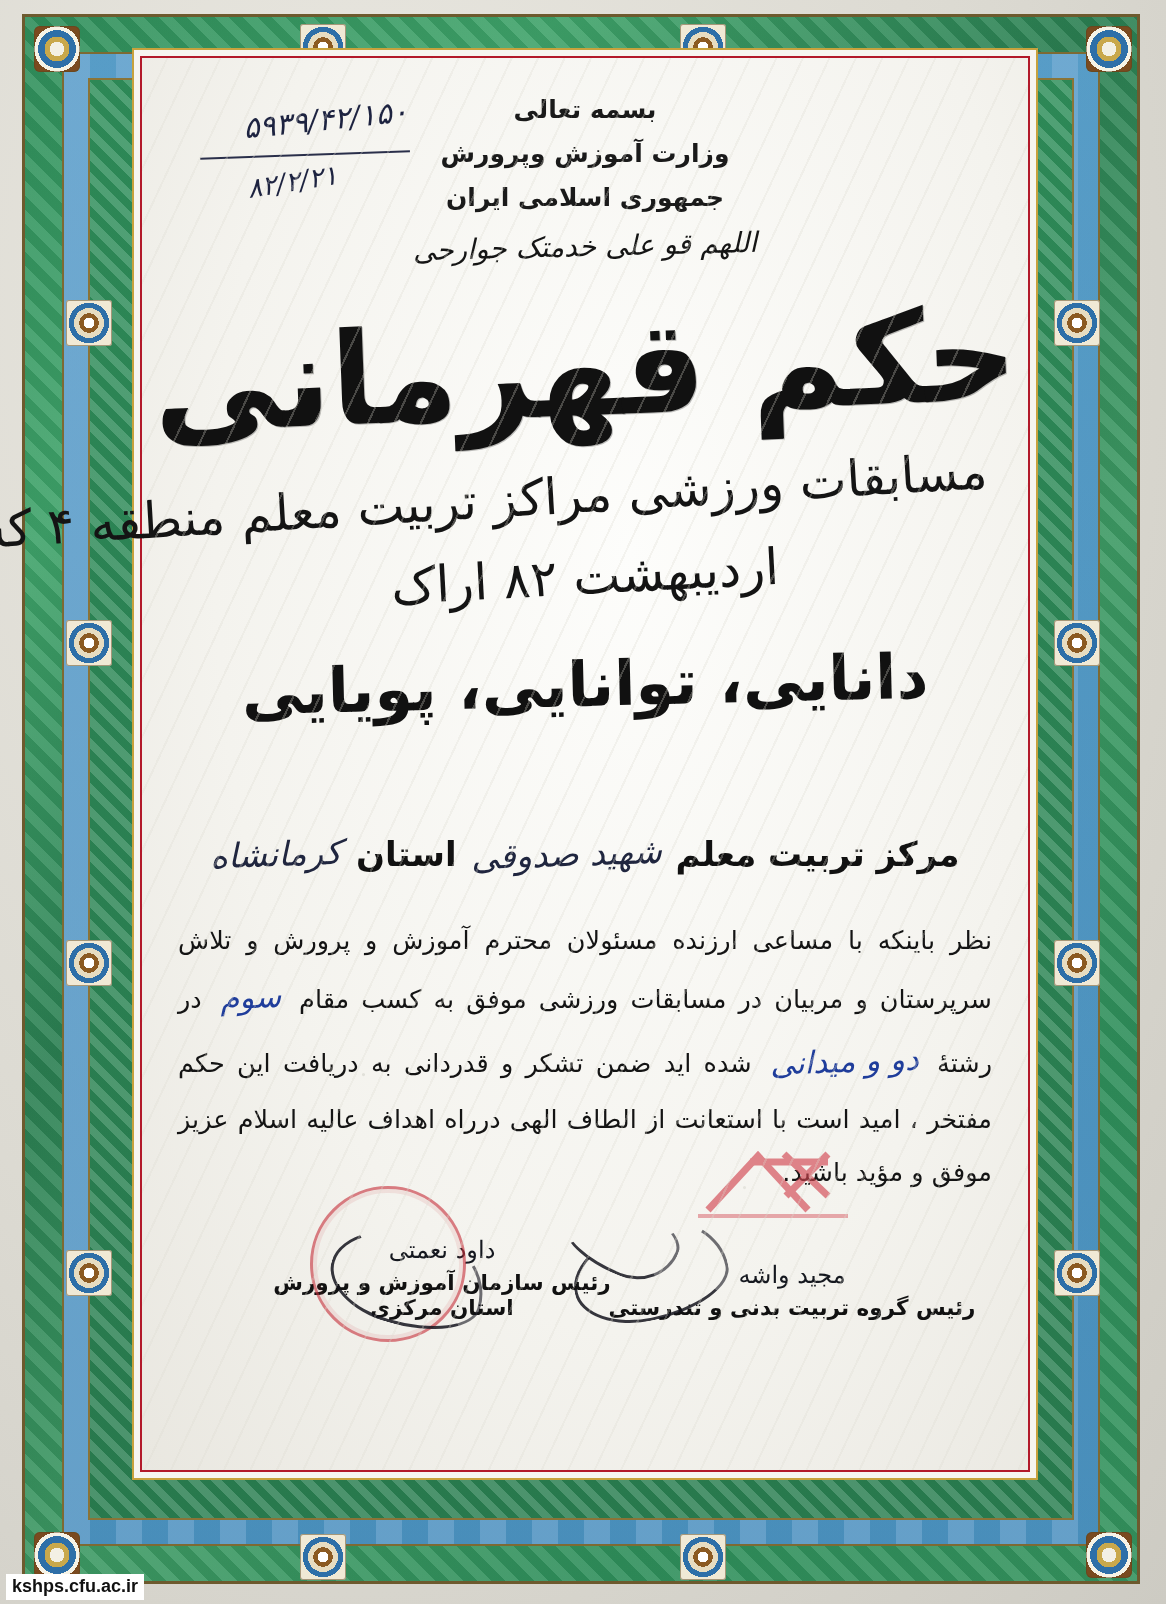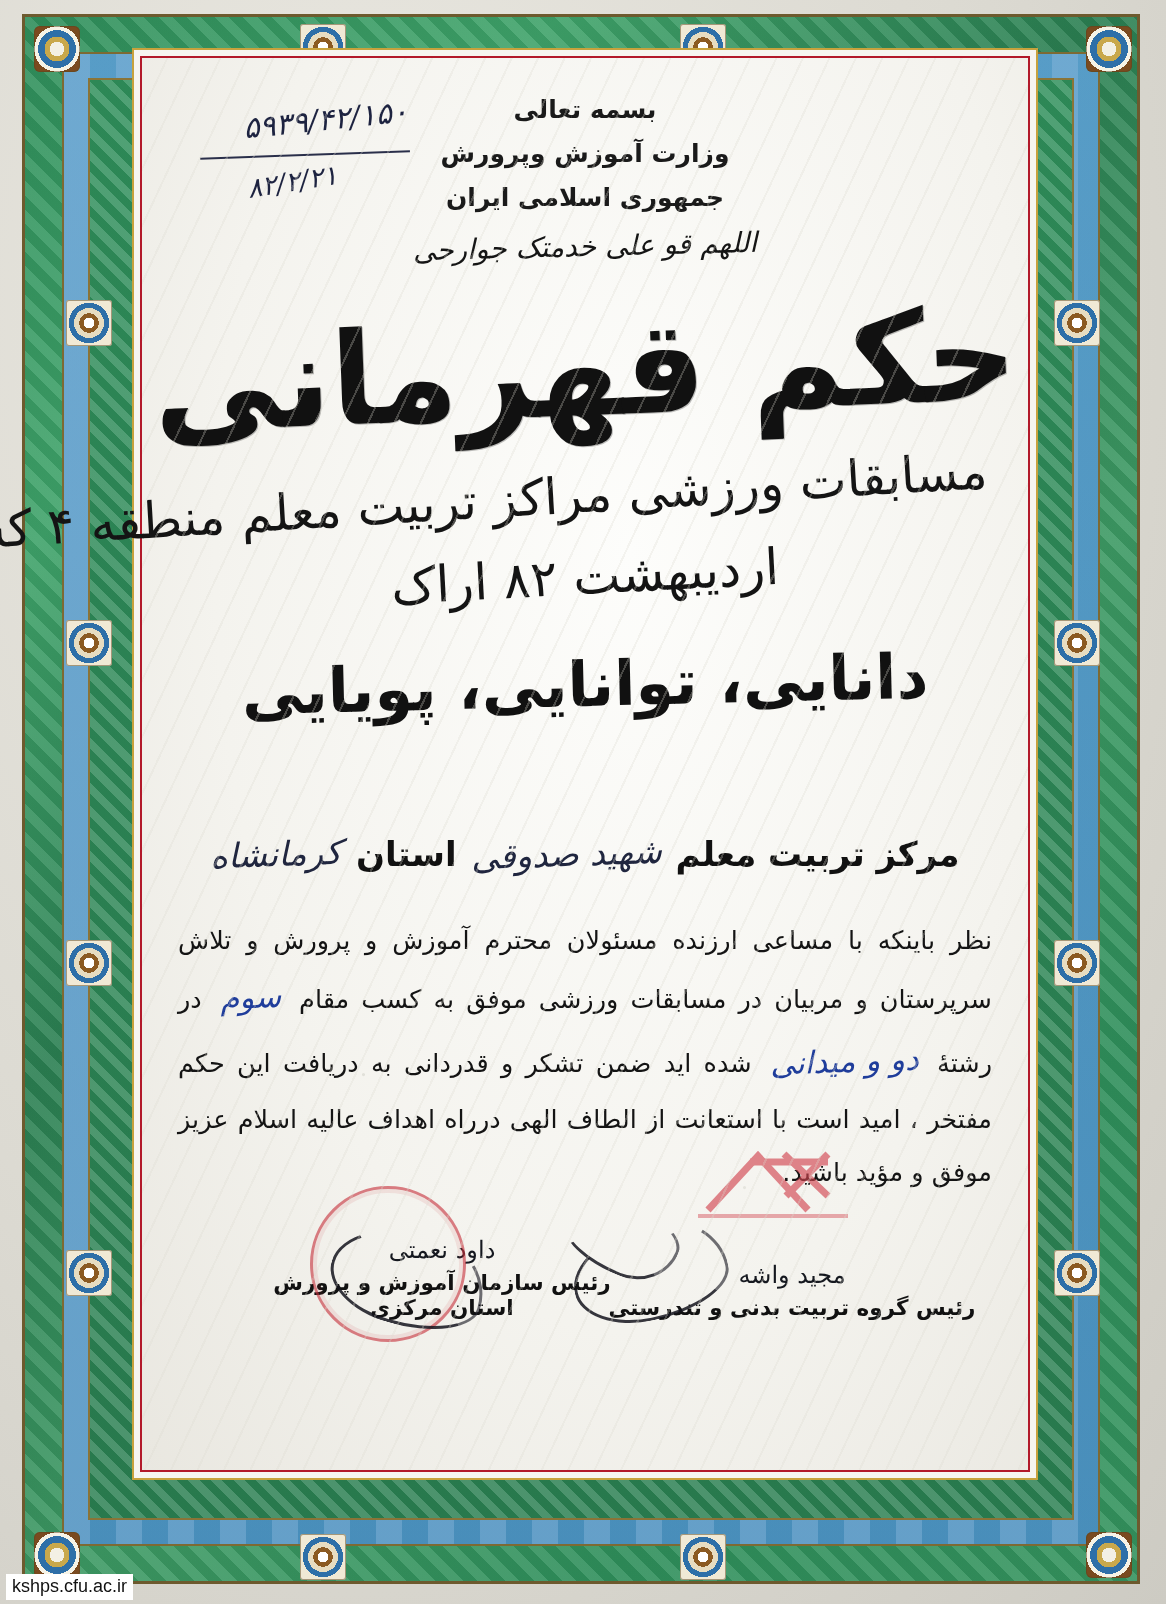--- a/index.html
+++ b/index.html
@@ -315,20 +315,21 @@
   .footer-url {
     position: absolute;
     left: 6px;
     bottom: 4px;
     background: #ffffff;
     color: #111;
     font-size: 18px;
     padding: 2px 6px 3px 6px;
     direction: ltr;
     font-family: "Liberation Sans", sans-serif;
+    font-weight: bold;
   }
 </style>
 </head>
 <body>
 
 <div class="page">
   <div class="paper"></div>
 
   <div class="ornament-frame"></div>
   <div class="ornament-inner-band"></div>

